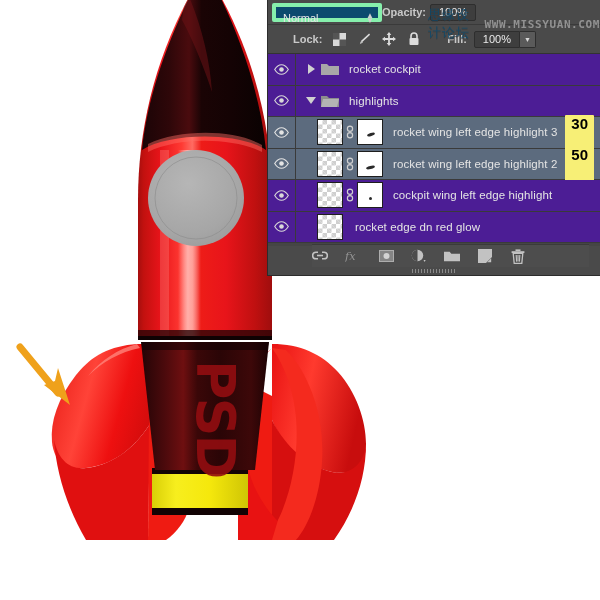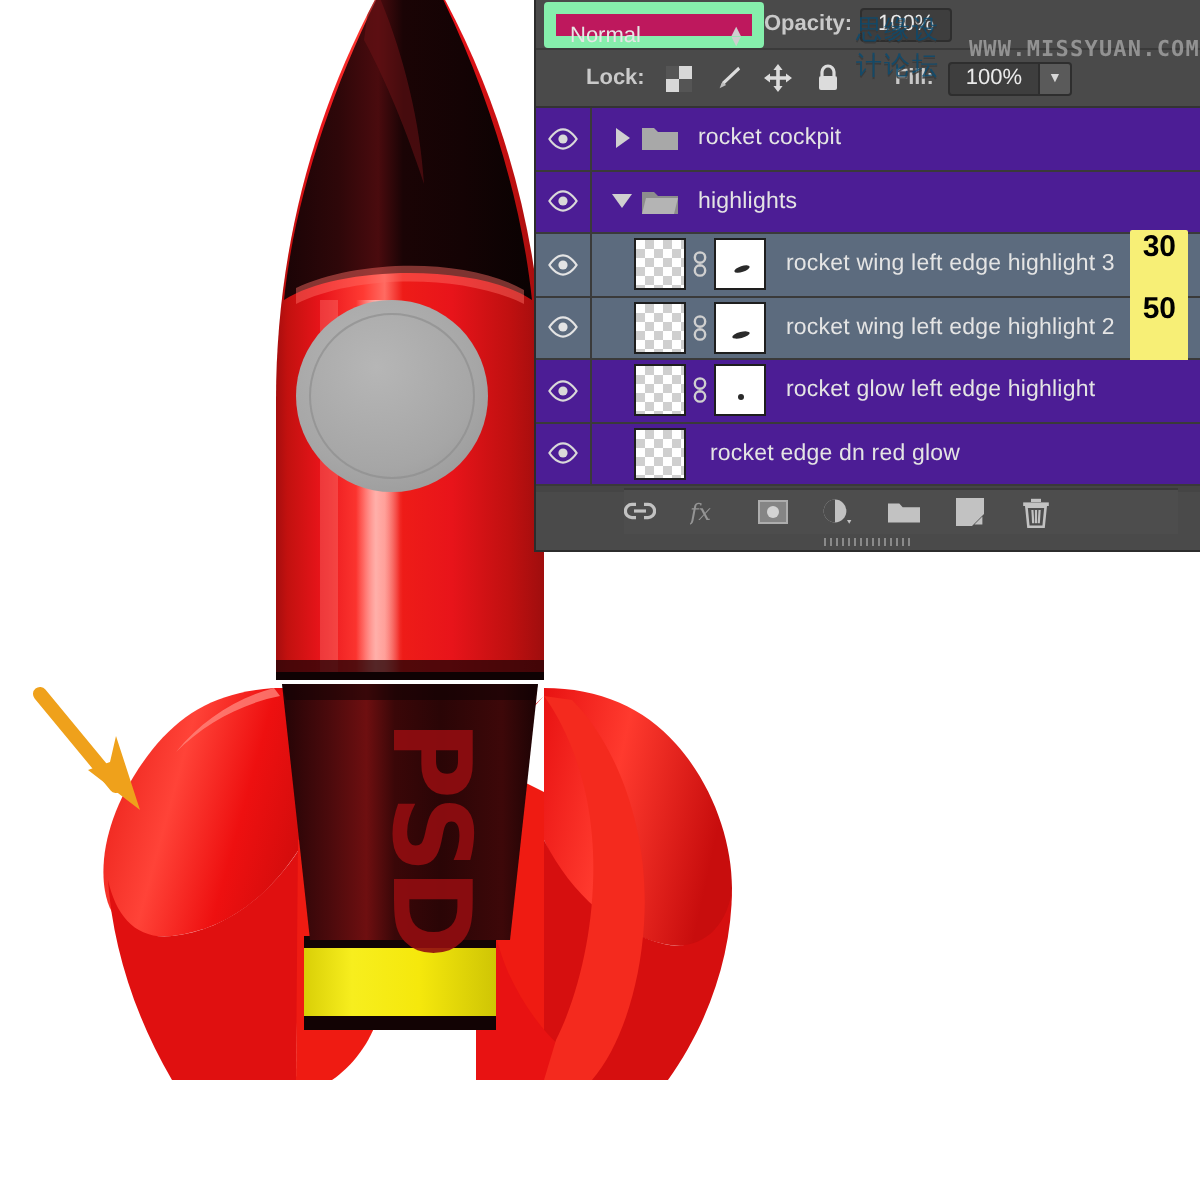--- a/index.html
+++ b/index.html
@@ -21,22 +21,22 @@
     box-shadow:0 0 0 1px #2c2c2c;
     font-size:11px;color:#d6d6d6;
     user-select:none;
   }
   .ps-row-top{
     height:25px;display:flex;align-items:center;
     background:#4a4a4a;border-bottom:1px solid #3a3a3a;
     padding-left:4px;box-sizing:border-box;
   }
   .blend-select{
-    width:110px;height:18px;background:#be185d;
-    border:6px solid #86efac;border-radius:2px;
+    width:110px;height:18px;background:#0c4a6e;
+    border:4px solid #86efac;border-radius:2px;
     display:flex;align-items:center;justify-content:space-between;
     padding:11px 4px 0 7px;box-sizing:border-box;
     color:#e6e6e6;font-size:11px;
   }
   .spin-arrows{display:flex;flex-direction:column;line-height:5px;font-size:8px;color:#cfcfcf;}
   .lbl{color:#c9c9c9;font-size:11px;margin-left:9px;}
   .val-box{
     background:#3e3e3e;border:1px solid #2e2e2e;border-radius:2px;
     height:17px;min-width:40px;display:flex;align-items:center;justify-content:center;
     color:#eaeaea;font-size:11px;padding:0 20px;box-sizing:border-box;
@@ -396,21 +396,21 @@
         <span class="thumb" style="margin-left:22px;"></span>
         <span class="link-ico">
           <svg width="10" height="14" viewBox="0 0 10 14">
             <path d="M5 1.2 a2.6 2.6 0 0 1 0 5.2 a2.6 2.6 0 0 1 0 -5.2 Z" fill="none" stroke="#cfcfcf" stroke-width="1.2"></path>
             <path d="M5 7.6 a2.6 2.6 0 0 1 0 5.2 a2.6 2.6 0 0 1 0 -5.2 Z" fill="none" stroke="#cfcfcf" stroke-width="1.2"></path>
           </svg>
         </span>
         <span class="mask-thumb">
           <span class="mask-dot" style="left:11px;top:14px;width:3px;height:3px;"></span>
         </span>
-        <span class="lname">rocket glow left edge highlight</span>
+        <span class="lname">cockpit wing left edge highlight</span>
       </div>
 
       <div class="layer-row">
         <span class="eye-cell">
           <svg width="15" height="11" viewBox="0 0 15 11">
             <path d="M7.5 0.7 C11.4 0.7 14.3 5.5 14.3 5.5 S11.4 10.3 7.5 10.3 S0.7 5.5 0.7 5.5 S3.6 0.7 7.5 0.7 Z" fill="none" stroke="#d9d9d9" stroke-width="1.1"></path>
             <circle cx="7.5" cy="5.5" r="2.3" fill="#d9d9d9"></circle>
           </svg>
         </span>
         <span class="eye-sep"></span>

